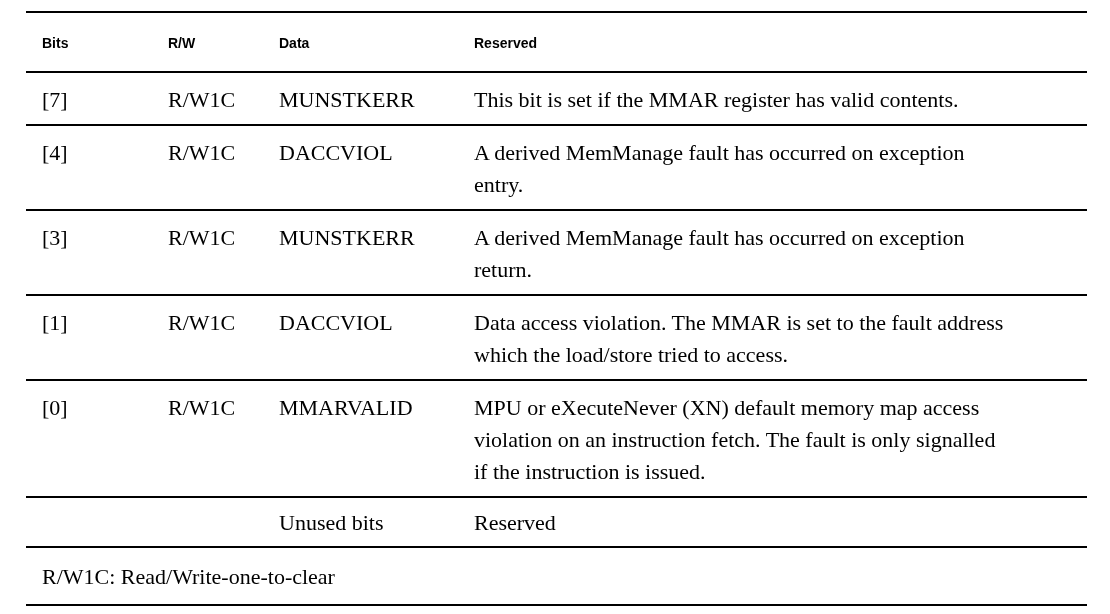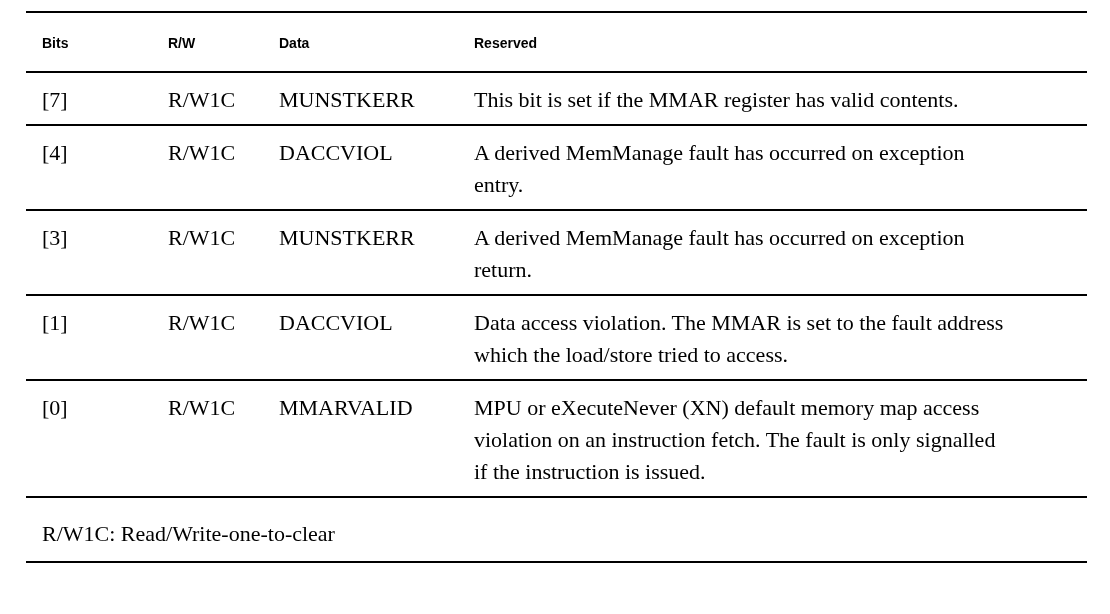--- a/index.html
+++ b/index.html
@@ -48,21 +48,21 @@
   }
   td.cell-function {
     white-space: pre-line;
     padding-right: 10px;
   }
   tr.compact td {
     padding-top: 9px;
     padding-bottom: 7px;
   }
   td.footnote {
-    padding: 20px 0 11px 16px;
+    padding: 13px 0 11px 16px;
   }
 </style>
 </head>
 <body>
 
 <table class="doc-table">
   <colgroup>
     <col style="width:142px">
     <col style="width:111px">
     <col style="width:195px">
@@ -110,19 +110,25 @@
 
   <tr>
     <td class="cell-bits">[0]</td>
     <td class="cell-rw">R/W1C</td>
     <td class="cell-name">MMARVALID</td>
     <td class="cell-function">MPU or eXecuteNever (XN) default memory map access
 violation on an instruction fetch. The fault is only signalled
 if the instruction is issued.</td>
   </tr>
 
+  <tr class="compact">
+    <td class="cell-bits"></td>
+    <td class="cell-rw"></td>
+    <td class="cell-name">Unused bits</td>
+    <td class="cell-function">Reserved</td>
+  </tr>
 </tbody>
   <tfoot>
     <tr>
       <td class="footnote" colspan="4">R/W1C: Read/Write-one-to-clear</td>
     </tr>
   </tfoot>
 </table>
 
 </body></html>

